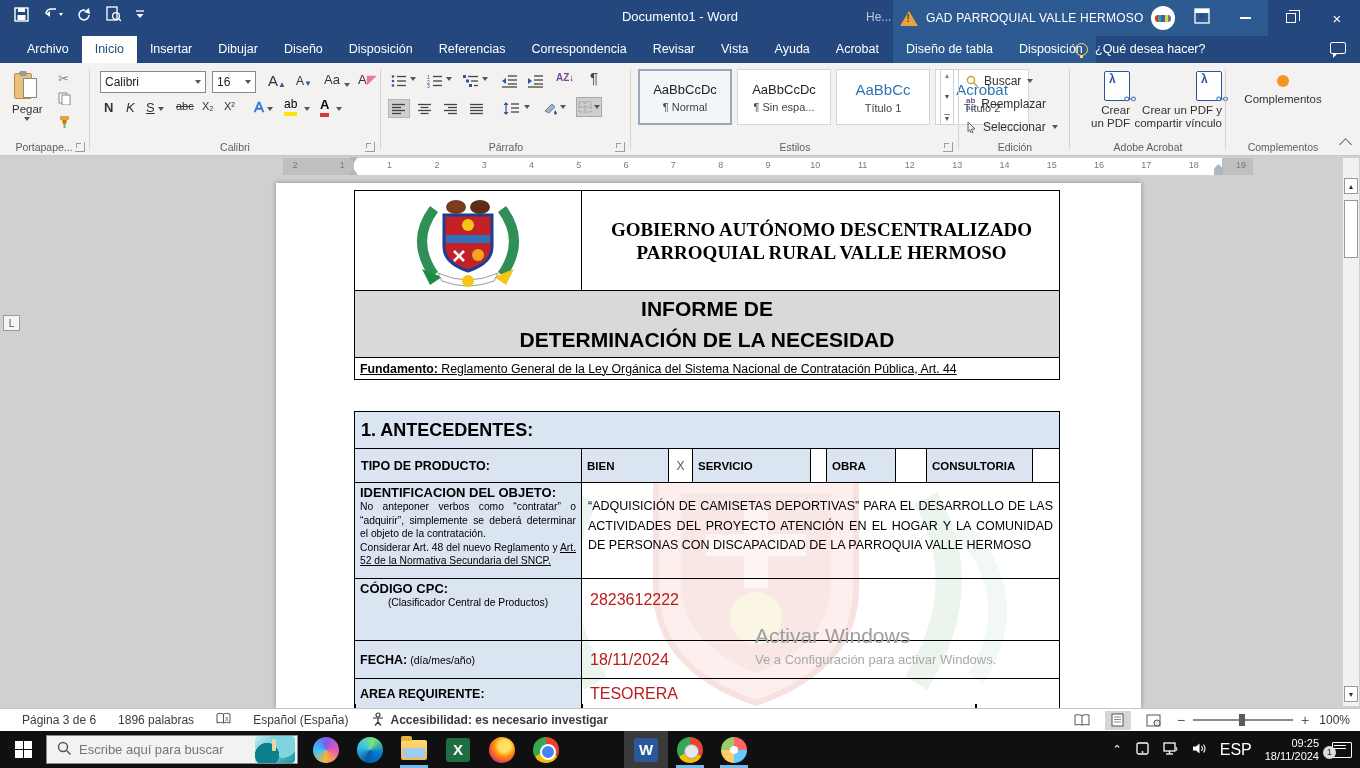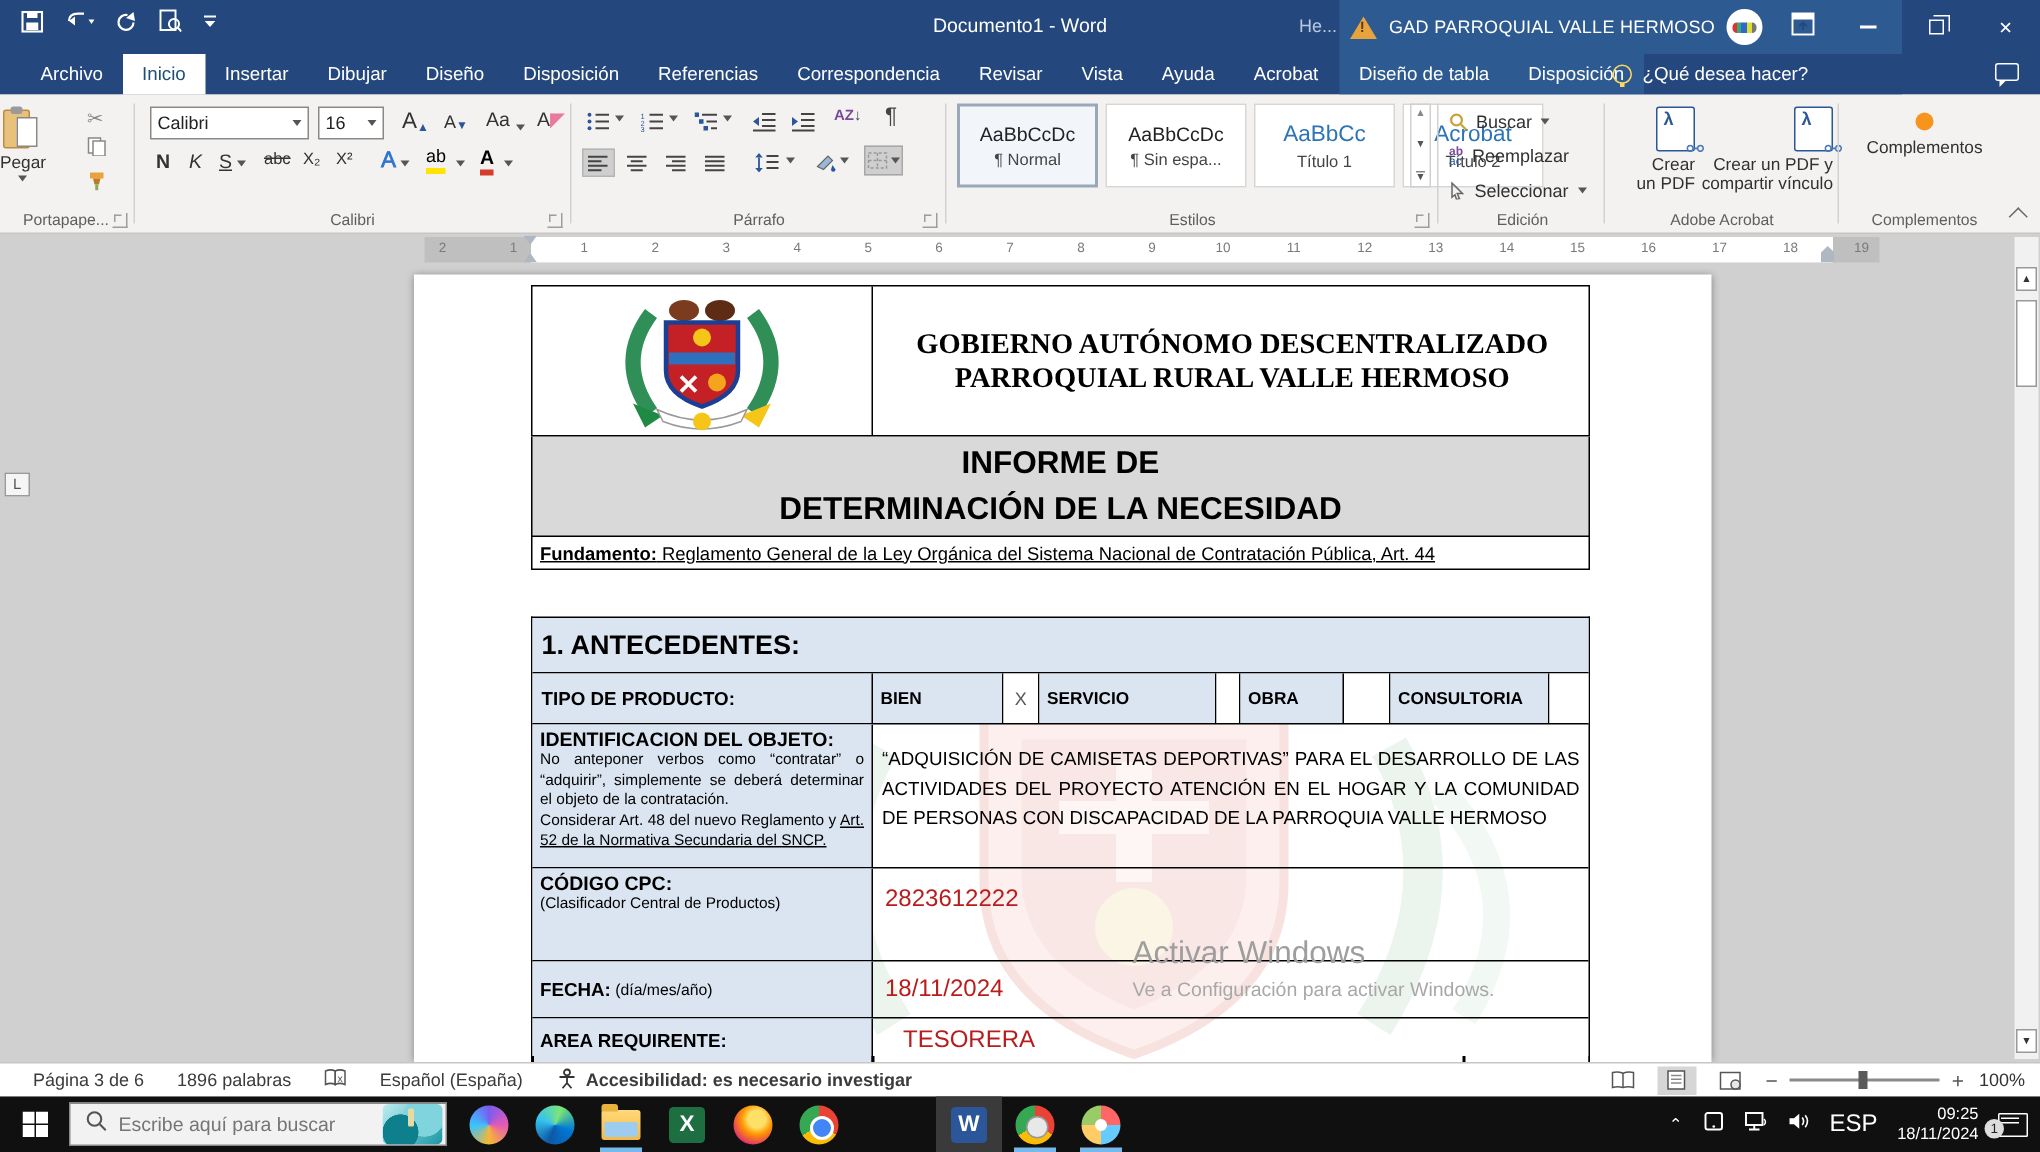--- a/index.html
+++ b/index.html
@@ -229,21 +229,21 @@
   </div>
   <div class="tellme">
     <span class="bulb"></span>
     <span>¿Qué desea hacer?</span>
   </div>
   <span class="comment-icon"></span>
 
   <div id="ribbon">
 
     <div class="rgroup" style="left:0;width:88px">
-      <div class="bigbtn" style="position:absolute;left:0;top:8px">
+      <div class="bigbtn" style="position:absolute;left:12px;top:8px">
         <span class="clip-icon">
             <span class="clip-back"></span>
             <span class="clip-top"></span>
             <span class="clip-page"></span>
           </span>
         <span>Pegar</span>
         <span class="caret" style="margin-top:2px"></span>
       </div>
       <div class="smallbtns" style="left:58px;top:8px">
         <span style="color:#8a8886;font-size:13px">✂</span>
@@ -588,36 +588,36 @@
             <div class="doc-label" style="font-size:13px">IDENTIFICACION DEL OBJETO:</div>
             <div class="doc-note">No anteponer verbos como “contratar” o “adquirir”, simplemente se deberá determinar el objeto de la contratación.</div>
             <div class="doc-note"><span>Considerar Art. 48 del nuevo Reglamento y </span><span style="text-decoration:underline">Art. 52 de la Normativa Secundaria del SNCP.</span></div>
           </div>
           <div style="flex:1;padding:14px 6px 0 6px;font-size:12.5px;line-height:19.5px;text-align:justify">“ADQUISICIÓN DE CAMISETAS DEPORTIVAS” PARA EL DESARROLLO DE LAS ACTIVIDADES DEL PROYECTO ATENCIÓN EN EL HOGAR Y LA COMUNIDAD DE PERSONAS  CON DISCAPACIDAD DE LA PARROQUIA VALLE HERMOSO</div>
         </div>
 
         <div style="position:absolute;left:0;top:167px;width:100%;height:62px;border-bottom:1.5px solid #000;display:flex">
           <div class="cellblue" style="width:227px;border-right:1.5px solid #000;padding:2px 5px">
             <div class="doc-label" style="font-size:13px">CÓDIGO CPC:</div>
-            <div class="doc-note" style="text-align:left">(Clasificador Central de Productos)</div>
+            <div class="doc-note" style="text-align:center">(Clasificador Central de Productos)</div>
           </div>
           <div class="doc-value" style="flex:1;padding:12px 0 0 8px">2823612222</div>
         </div>
 
         <div style="position:absolute;left:0;top:229px;width:100%;height:38px;border-bottom:1.5px solid #000;display:flex">
           <div class="cellblue" style="width:227px;border-right:1.5px solid #000;display:flex;align-items:center;padding-left:5px;gap:3px">
             <span class="doc-label">FECHA:</span>
             <span style="font-size:10.5px">(día/mes/año)</span>
           </div>
           <div class="doc-value" style="flex:1;display:flex;align-items:center;padding-left:8px">18/11/2024</div>
         </div>
 
         <div style="position:absolute;left:0;top:267px;width:100%;height:30px;border-bottom:1.5px solid #000;display:flex">
           <div class="cellblue doc-label" style="width:227px;border-right:1.5px solid #000;display:flex;align-items:center;padding-left:5px">AREA REQUIRENTE:</div>
-          <div class="doc-value" style="flex:1;display:flex;align-items:center;padding-left:20px">TESORERA</div>
+          <div class="doc-value" style="flex:1;display:flex;align-items:center;padding-left:8px">TESORERA</div>
         </div>
       </div>
 
       <div class="doc-abs" style="left:78px;top:525px;width:706px;height:0"></div>
       <div class="doc-abs" style="left:78px;top:521px;width:1.5px;height:4px;background:#000"></div>
       <div class="doc-abs" style="left:305px;top:521px;width:1.5px;height:4px;background:#000"></div>
       <div class="doc-abs" style="left:699px;top:521px;width:1.5px;height:4px;background:#000"></div>
       <div class="doc-abs" style="left:782.5px;top:521px;width:1.5px;height:4px;background:#000"></div>
     </div>
 

